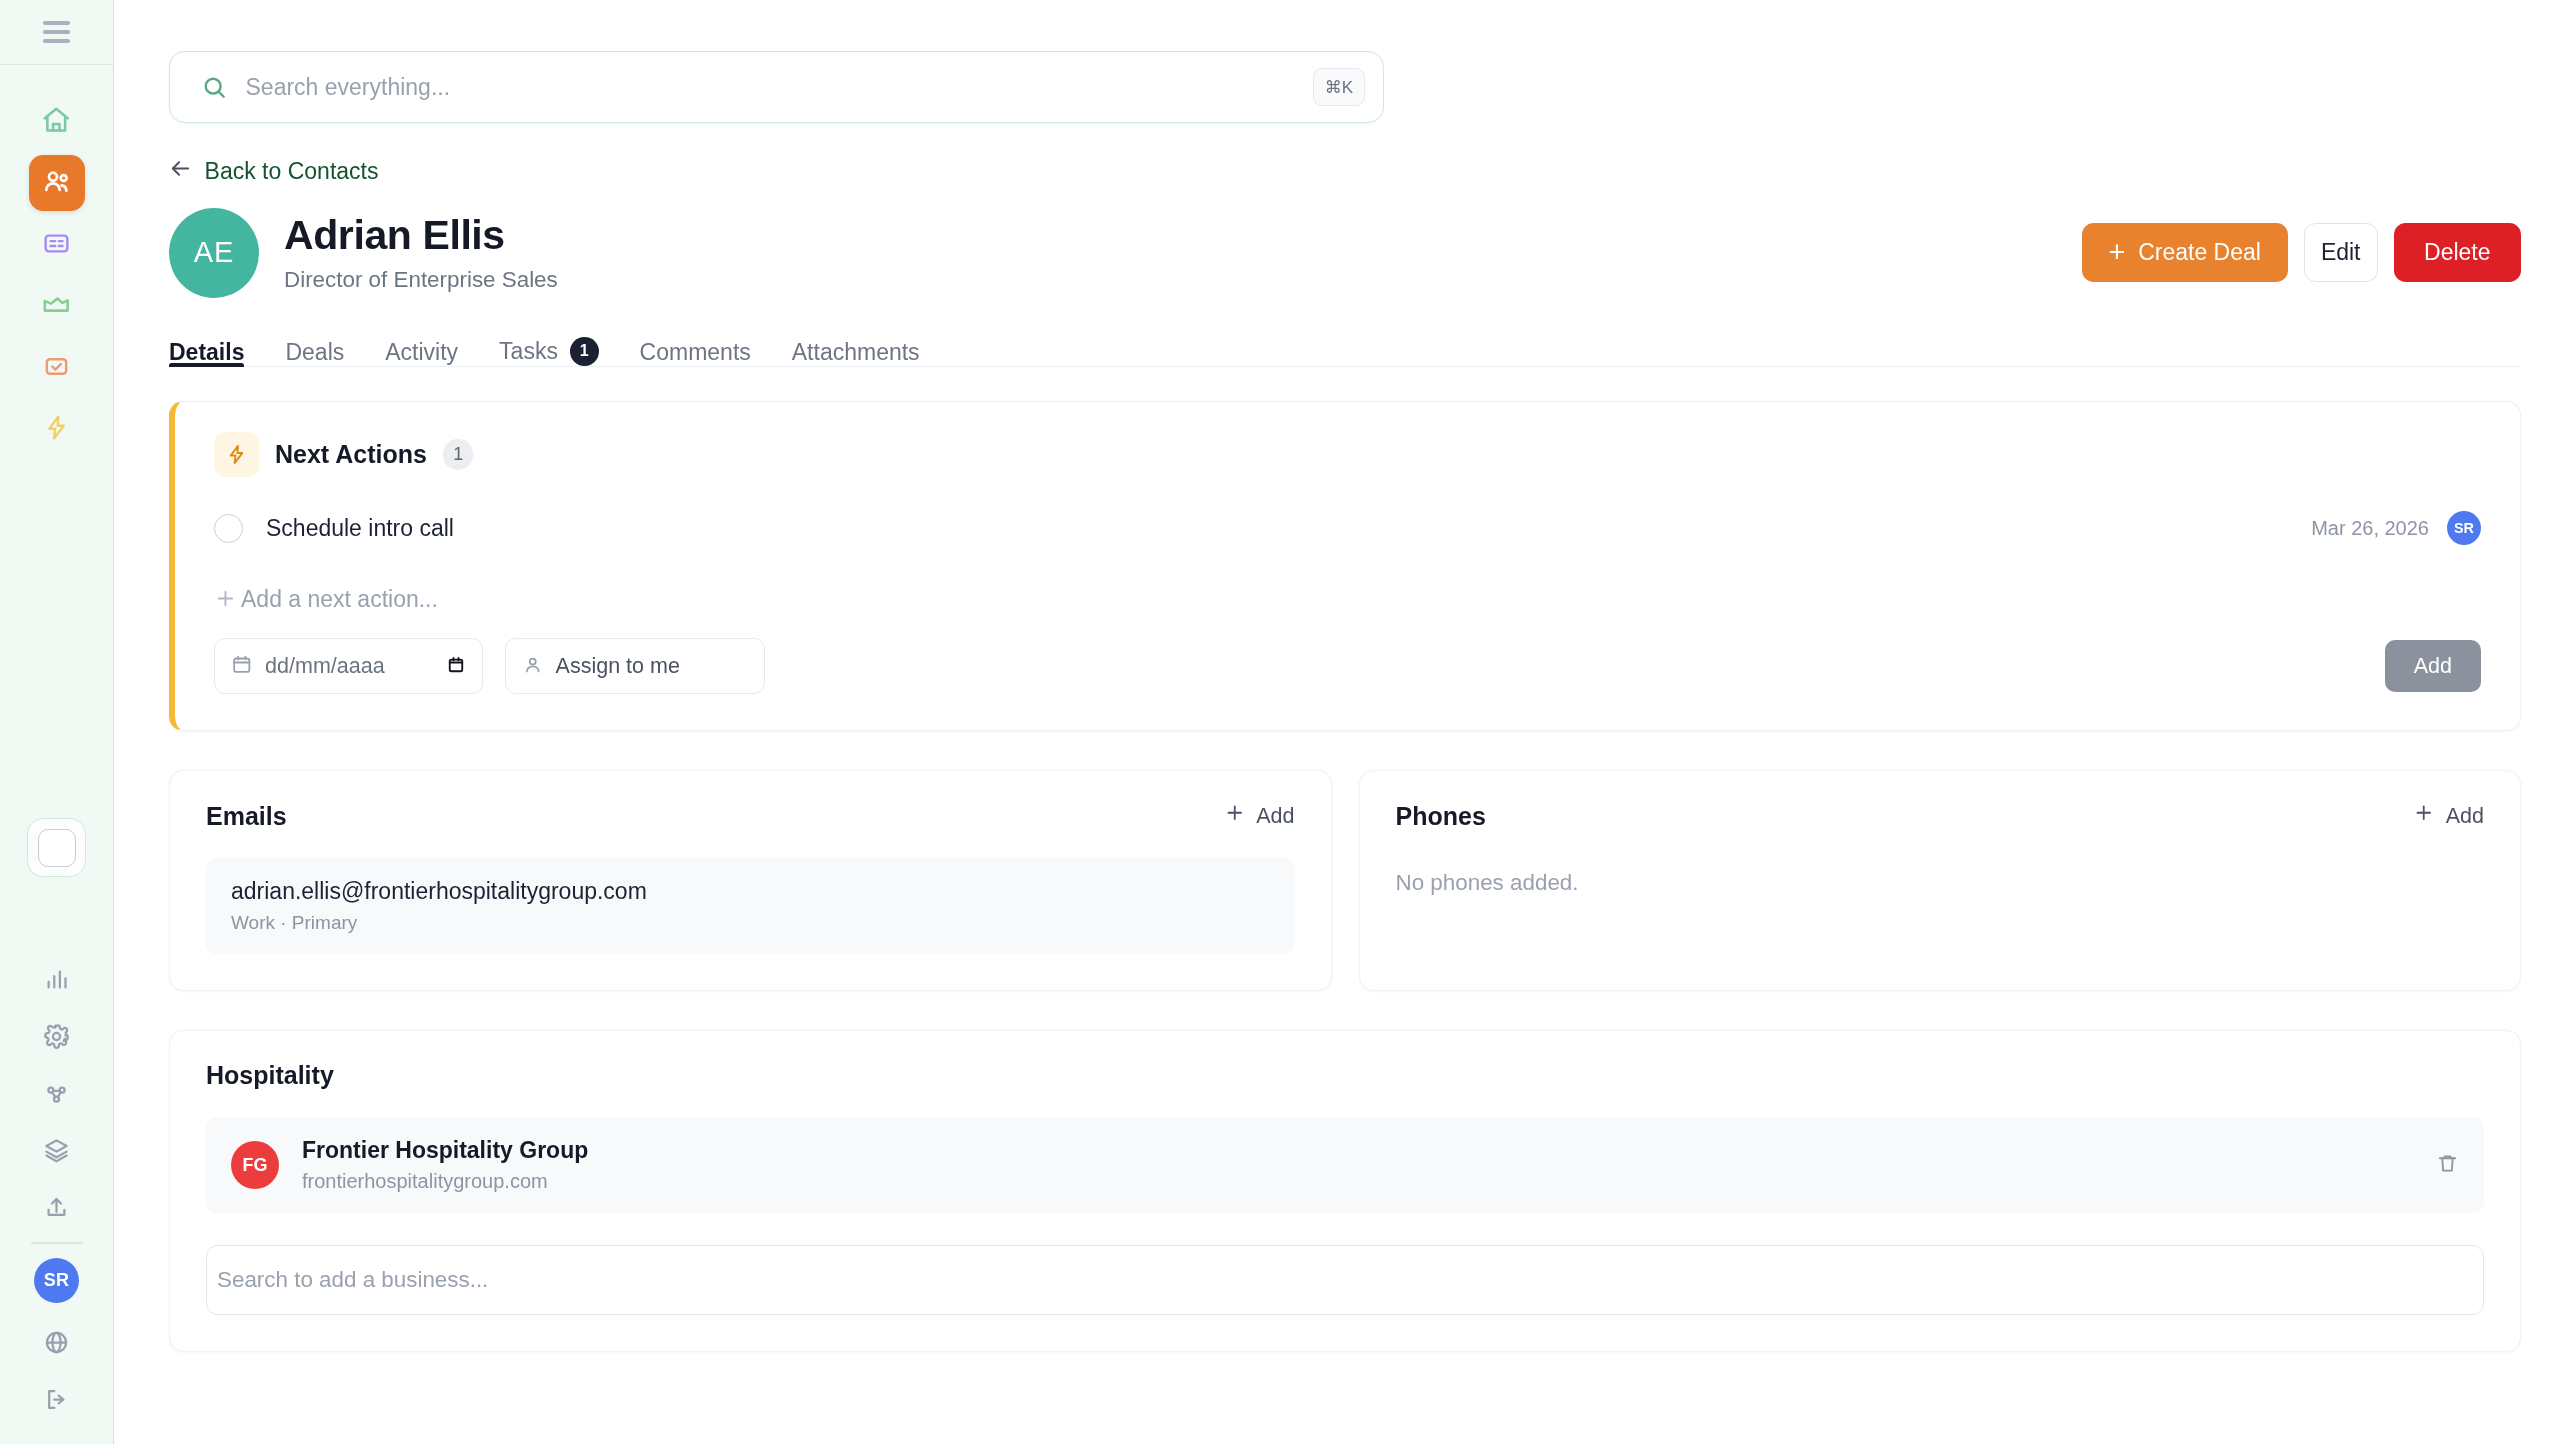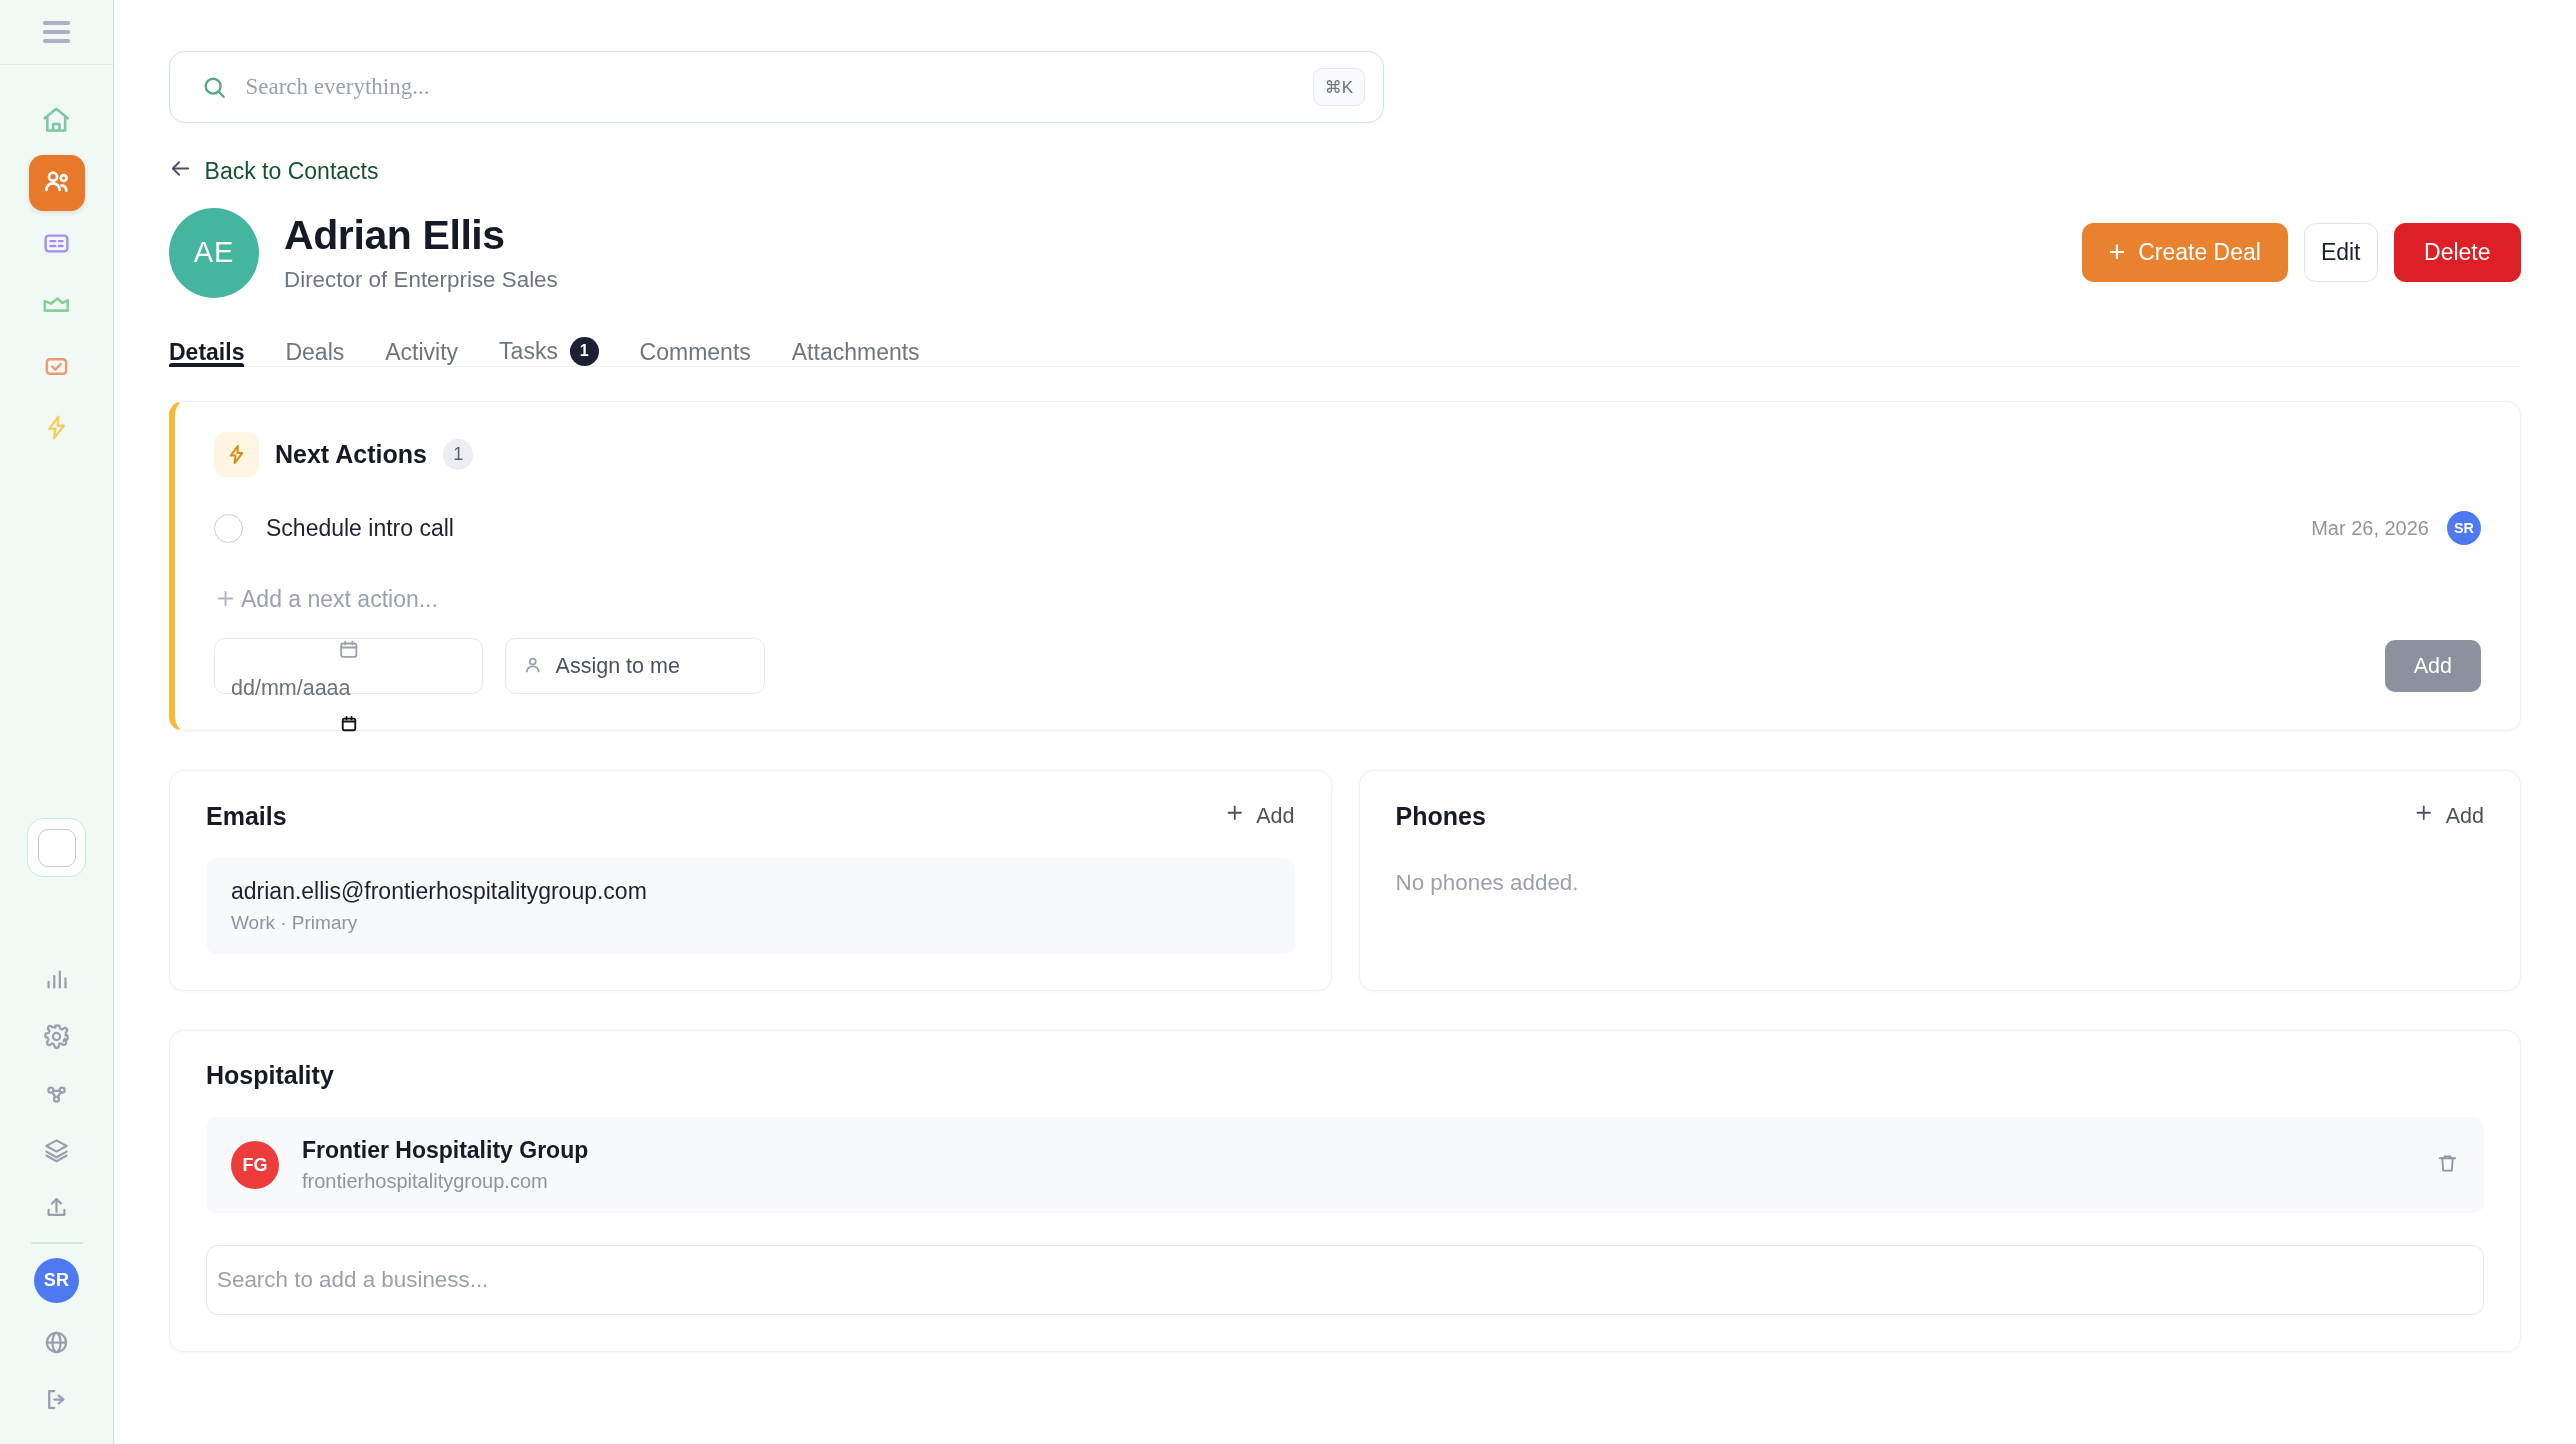--- a/index.html
+++ b/index.html
@@ -58,21 +58,21 @@
   .searchwrap { padding: 51px 0 0 55px; }
   .searchbar {
     width: 1215px; height: 72px;
     border: 1.8px solid #cde9da; border-radius: 16px;
     background:#fff; display:flex; align-items:center;
     padding: 0 18px 0 30.5px; box-shadow: 0 0.9px 2.7px rgba(0,0,0,.03);
   }
   .search-icon { flex:0 0 auto; display:flex; align-items:center; margin-right: 18px; }
   .search-input {
     flex:1; border:none; outline:none; background:transparent;
-    font-family:Liberation Serif, serif; font-size:23px; color:#1d2233;
+    font-family:Liberation Sans, sans-serif; font-size:23px; color:#1d2233;
   }
   .search-input::placeholder { color:#9aa1ae; }
   .kbd {
     border:1.8px solid #e6e9ef; border-radius:9px; background:#f9fafb;
     color:#6b7280; font-size:17px; padding:7.2px 10.8px; min-width:47px; text-align:center;
   }
 
   .content { padding: 0 55px 0 55px; }
 
   .back-row { display:flex; align-items:center; gap:12.6px; margin-top: 34px; cursor:pointer; width:max-content; }
@@ -143,21 +143,21 @@
     width:34px; height:34px; border-radius:50%; background:#4f79f0; color:#fff;
     font-size:14.4px; font-weight:600; display:flex; align-items:center; justify-content:center;
   }
   .na-add-row { display:flex; align-items:center; gap:4px; margin-top: 41px; cursor:pointer; }
   .na-add-text { font-size:23px; color:#9aa1ae; }
   .na-form { display:flex; align-items:center; gap:21.5px; margin-top: 25px; }
   .field {
     height:56px; border:1.8px solid #e5e9ef; border-radius:10.8px; background:#fff;
     display:flex; align-items:center; padding: 0 16px; gap:12.6px;
   }
-  .field-date { width: 269px; flex-direction: column; }
+  .field-date { width: 269px; }
   .field-assign { width: 260px; }
   .field input {
     border:none; outline:none; background:transparent; font-size:21.5px;
     color:#1d2233; font-family:"Liberation Sans", sans-serif; width:100%;
   }
   .field input::placeholder { color:#6b7280; }
   .field-text { font-size:21.5px; color:#4a5160; }
   .btn-add {
     margin-left:auto; background:#8b919d; color:#fff; border:none; cursor:pointer;
     height:52px; padding:0 29px; border-radius:10px; font-size:21.5px;

